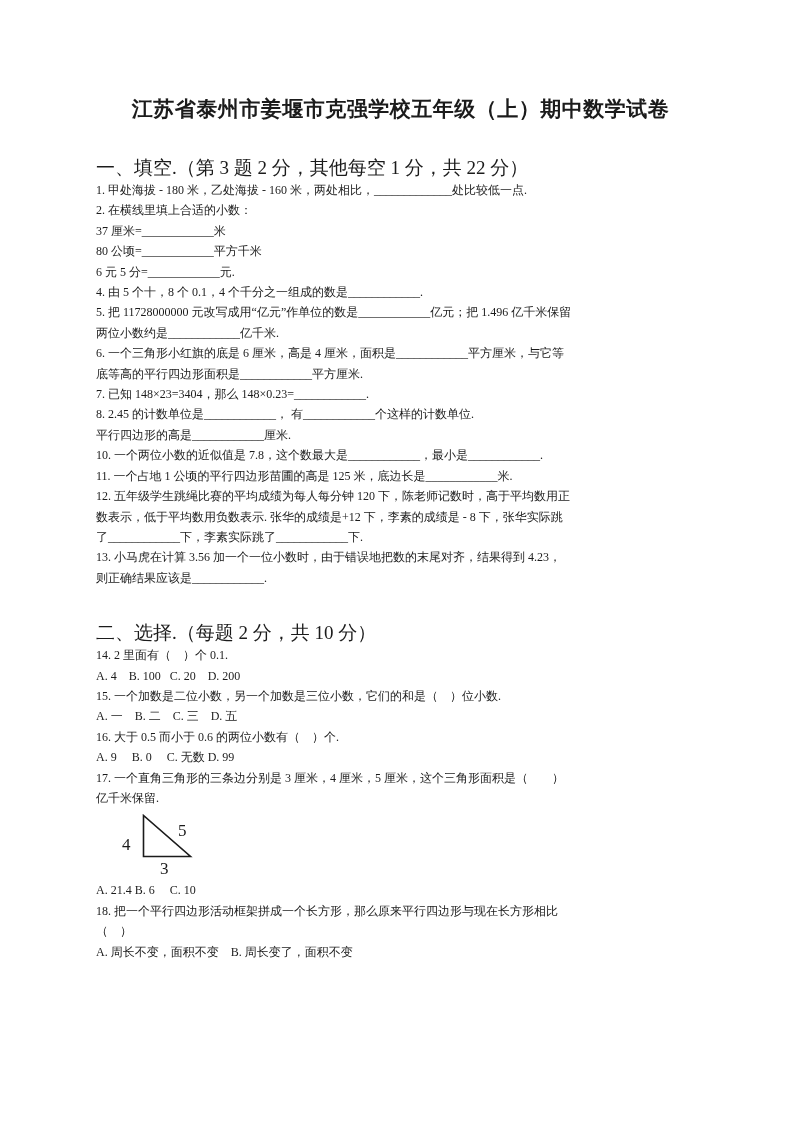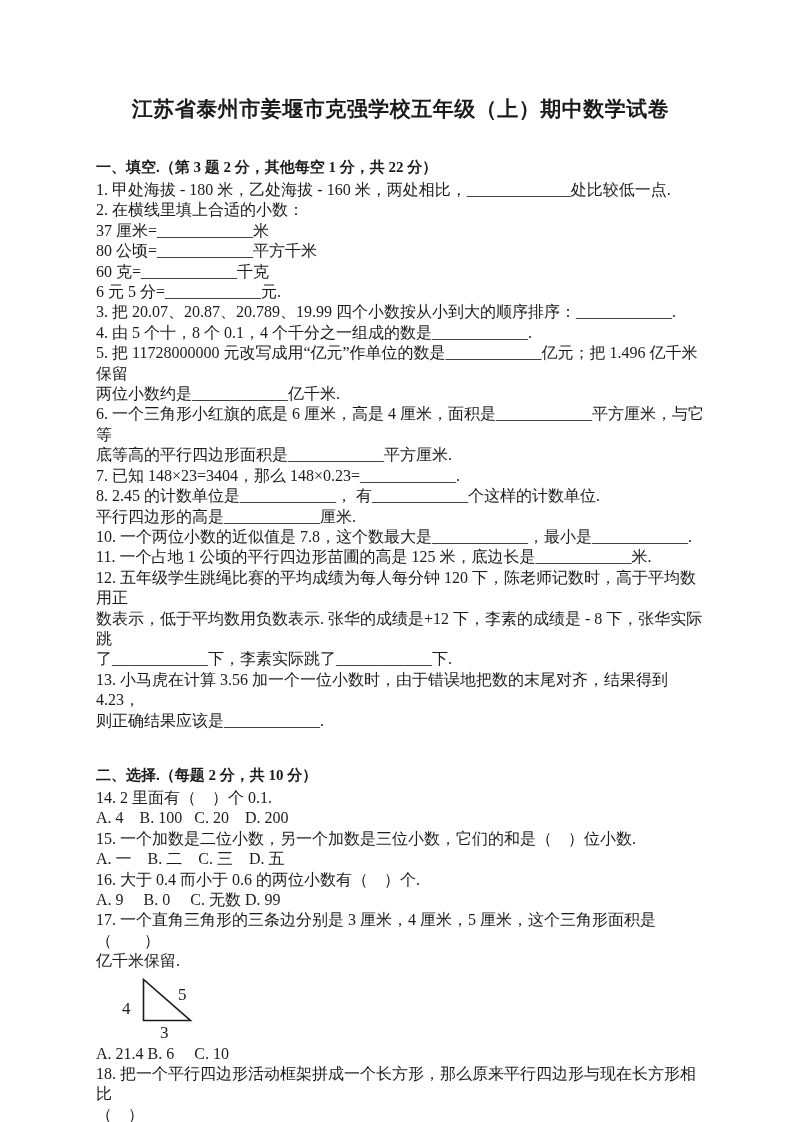--- a/index.html
+++ b/index.html
@@ -17,29 +17,29 @@
   }
   .title {
     font-size: 21px;
     font-weight: 700;
     text-align: center;
     margin: 0;
     line-height: 27px;
     letter-spacing: 0.5px;
   }
   .sec {
-    font-size: 15px;
-    font-weight: 700;
+    font-size: 19px;
+    font-weight: 400;
     margin: 34px 0 2px 0;
     line-height: 21px;
     white-space: pre-wrap;
   }
   .sec2 { }
   .ln {
-    font-size: 16px;
+    font-size: 12px;
     line-height: 20.4px;
     margin: 0;
     white-space: pre-wrap;
   }
   .figure {
     position: relative;
     width: 90px; height: 66px;
     margin: 4px 0 2px 20px;
   }
   .figure svg { position: absolute; left: 26px; top: 2px; }
@@ -58,23 +58,21 @@
 
 <div class="page">
 
   <h1 class="title">江苏省泰州市姜堰市克强学校五年级（上）期中数学试卷</h1>
 
   <h2 class="sec">一、填空.（第 3 题 2 分，其他每空 1 分，共 22 分）</h2>
   <p class="ln">1. 甲处海拔 - 180 米，乙处海拔 - 160 米，两处相比，_____________处比较低一点.</p>
   <p class="ln">2. 在横线里填上合适的小数：</p>
   <p class="ln">37 厘米=____________米</p>
   <p class="ln">80 公顷=____________平方千米</p>
-  <p class="ln">60 克=____________千克</p>
   <p class="ln">6 元 5 分=____________元.</p>
-  <p class="ln">3. 把 20.07、20.87、20.789、19.99 四个小数按从小到大的顺序排序：____________.</p>
   <p class="ln">4. 由 5 个十，8 个 0.1，4 个千分之一组成的数是____________.</p>
   <p class="ln">5. 把 11728000000 元改写成用“亿元”作单位的数是____________亿元；把 1.496 亿千米保留</p>
   <p class="ln">两位小数约是____________亿千米.</p>
   <p class="ln">6. 一个三角形小红旗的底是 6 厘米，高是 4 厘米，面积是____________平方厘米，与它等</p>
   <p class="ln">底等高的平行四边形面积是____________平方厘米.</p>
   <p class="ln">7. 已知 148×23=3404，那么 148×0.23=____________.</p>
   <p class="ln">8. 2.45 的计数单位是____________， 有____________个这样的计数单位.</p>
   <p class="ln">平行四边形的高是____________厘米.</p>
   <p class="ln">10. 一个两位小数的近似值是 7.8，这个数最大是____________，最小是____________.</p>
   <p class="ln">11. 一个占地 1 公顷的平行四边形苗圃的高是 125 米，底边长是____________米.</p>
@@ -82,21 +80,21 @@
   <p class="ln">数表示，低于平均数用负数表示. 张华的成绩是+12 下，李素的成绩是 - 8 下，张华实际跳</p>
   <p class="ln">了____________下，李素实际跳了____________下.</p>
   <p class="ln">13. 小马虎在计算 3.56 加一个一位小数时，由于错误地把数的末尾对齐，结果得到 4.23，</p>
   <p class="ln">则正确结果应该是____________.</p>
 
   <h2 class="sec sec2">二、选择.（每题 2 分，共 10 分）</h2>
   <p class="ln">14. 2 里面有（　）个 0.1.</p>
   <p class="ln">A. 4    B. 100   C. 20    D. 200</p>
   <p class="ln">15. 一个加数是二位小数，另一个加数是三位小数，它们的和是（　）位小数.</p>
   <p class="ln">A. 一    B. 二    C. 三    D. 五</p>
-  <p class="ln">16. 大于 0.4 而小于 0.6 的两位小数有（　）个.</p>
+  <p class="ln">16. 大于 0.5 而小于 0.6 的两位小数有（　）个.</p>
   <p class="ln">A. 9     B. 0     C. 无数 D. 99</p>
   <p class="ln">17. 一个直角三角形的三条边分别是 3 厘米，4 厘米，5 厘米，这个三角形面积是（　　）</p>
   <p class="ln">亿千米保留.</p>
 
   <div class="figure">
     <svg width="52" height="46" viewBox="0 0 52 46">
       <polygon points="1.5,1.5 1.5,42.5 48.5,42.5" fill="none" stroke="#1b1b1b" stroke-width="1.6"></polygon>
     </svg>
     <span class="fl fl-left">4</span>
     <span class="fl fl-hyp">5</span>

